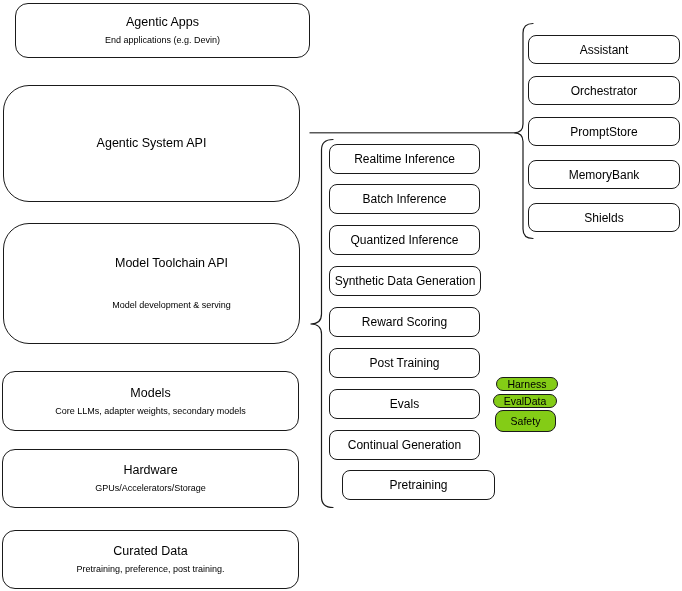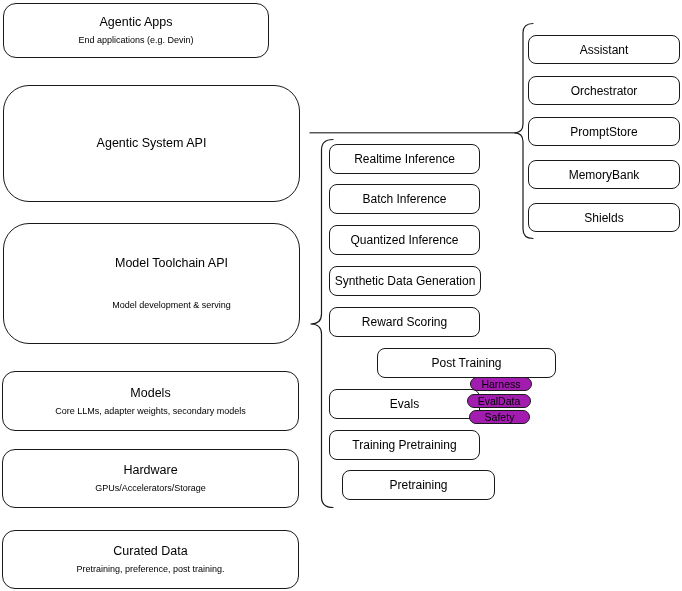--- a/index.html
+++ b/index.html
@@ -49,49 +49,50 @@
   .r12 { border-radius: 13px; }
   .r26 { border-radius: 26px; gap: 24px; }
   .mbox, .rbox {
     border-radius: 8px;
     font-size: 12px;
     line-height: 14px;
     white-space: nowrap;
   }
   .pill {
     position: absolute;
-    background: #a21caf;
+    background: #84cc16;
     border: 1px solid #1a1a1a;
     box-sizing: border-box;
     border-radius: 8px;
     display: flex;
     align-items: center;
     justify-content: center;
     font-size: 10.5px;
     line-height: 11px;
     white-space: nowrap;
     z-index: 3;
+    margin-left: 26px;
   }
   .mbox, .rbox, .lbox { z-index: 2; }
 </style>
 </head>
 <body>
 
 <div class="canvas">
 
   <svg class="overlay" viewBox="0 0 682 591" xmlns="http://www.w3.org/2000/svg">
 
     <path d="M 309.5 132.8 L 514 132.8" stroke="#595959" stroke-width="1.4" fill="none"></path>
 
     <path d="M 533 23.5 Q 523 23.5 523 33 L 523 124 Q 523 132.8 514 132.8 Q 523 132.8 523 141.5 L 523 229 Q 523 238.5 533 238.5" stroke="#1a1a1a" stroke-width="1.2" fill="none" stroke-linecap="round"></path>
 
     <path d="M 333 139.5 Q 321.5 139.5 321.5 150 L 321.5 314 Q 321.5 324 310.5 324 Q 321.5 324 321.5 334 L 321.5 497 Q 321.5 507.5 333 507.5" stroke="#1a1a1a" stroke-width="1.2" fill="none" stroke-linecap="round"></path>
   </svg>
 
-  <div class="node lbox r12" style="left:3px; top:3px; width:266px; height:55px;">
+  <div class="node lbox r12" style="left:15px; top:3px; width:295px; height:55px;">
     <div class="t">Agentic Apps</div>
     <div class="s">End applications (e.g. Devin)</div>
   </div>
 
   <div class="node lbox r26" style="left:3px; top:85px; width:297px; height:117px;">
     <div class="t">Agentic System API</div>
   </div>
 
   <div class="node lbox r26" style="left:3px; top:223px; width:297px; height:121px;padding-left:40px;">
     <div class="t">Model Toolchain API</div>
@@ -121,40 +122,40 @@
   </div>
   <div class="node mbox" style="left:329px; top:225px; width:151px; height:30px;">
     <span>Quantized Inference</span>
   </div>
   <div class="node mbox" style="left:329px; top:266px; width:152px; height:30px;">
     <span>Synthetic Data Generation</span>
   </div>
   <div class="node mbox" style="left:329px; top:307px; width:151px; height:30px;">
     <span>Reward Scoring</span>
   </div>
-  <div class="node mbox" style="left:329px; top:348px; width:179px; height:30px;margin-left:48px;">
+  <div class="node mbox" style="left:329px; top:348px; width:151px; height:30px;">
     <span>Post Training</span>
   </div>
   <div class="node mbox" style="left:329px; top:389px; width:151px; height:30px;">
     <span>Evals</span>
   </div>
   <div class="node mbox" style="left:329px; top:430px; width:151px; height:30px;">
-    <span>Training Pretraining</span>
+    <span>Continual Generation</span>
   </div>
   <div class="node mbox" style="left:342px; top:470px; width:153px; height:30px;">
     <span>Pretraining</span>
   </div>
 
   <div class="pill" style="left:470px; top:377px; width:62px; height:14px;">
     <span>Harness</span>
   </div>
   <div class="pill" style="left:467px; top:394px; width:64px; height:14px;">
     <span>EvalData</span>
   </div>
-  <div class="pill" style="left:469px; top:410px; width:61px; height:14px;">
+  <div class="pill" style="left:469px; top:410px; width:61px; height:22px;">
     <span>Safety</span>
   </div>
 
   <div class="node rbox" style="left:528px; top:35px; width:152px; height:29px;">
     <span>Assistant</span>
   </div>
   <div class="node rbox" style="left:528px; top:76px; width:152px; height:29px;">
     <span>Orchestrator</span>
   </div>
   <div class="node rbox" style="left:528px; top:117px; width:152px; height:29px;">

